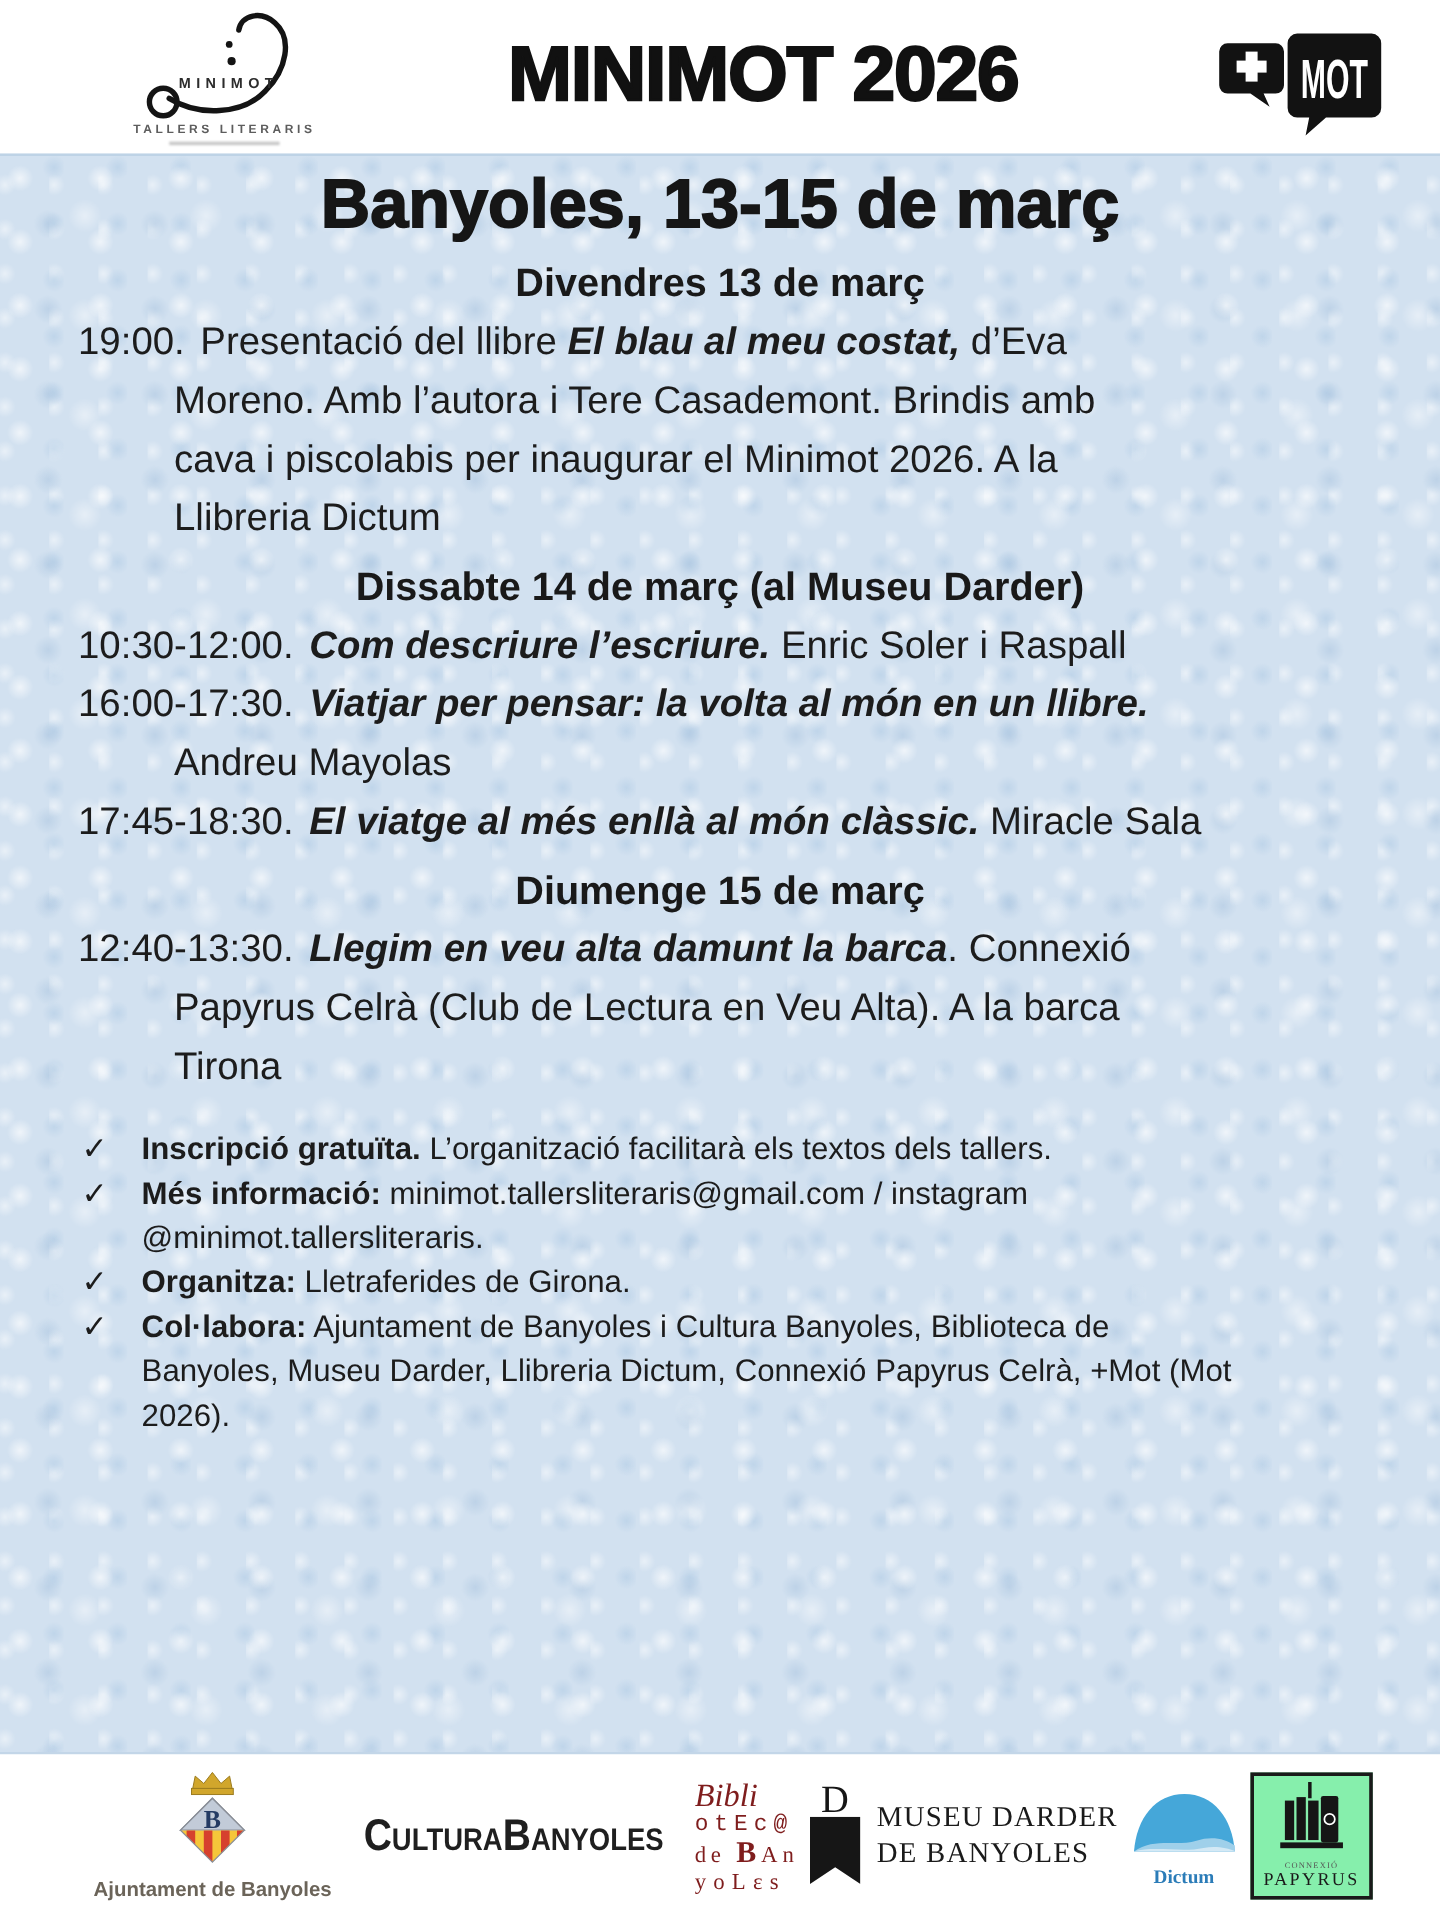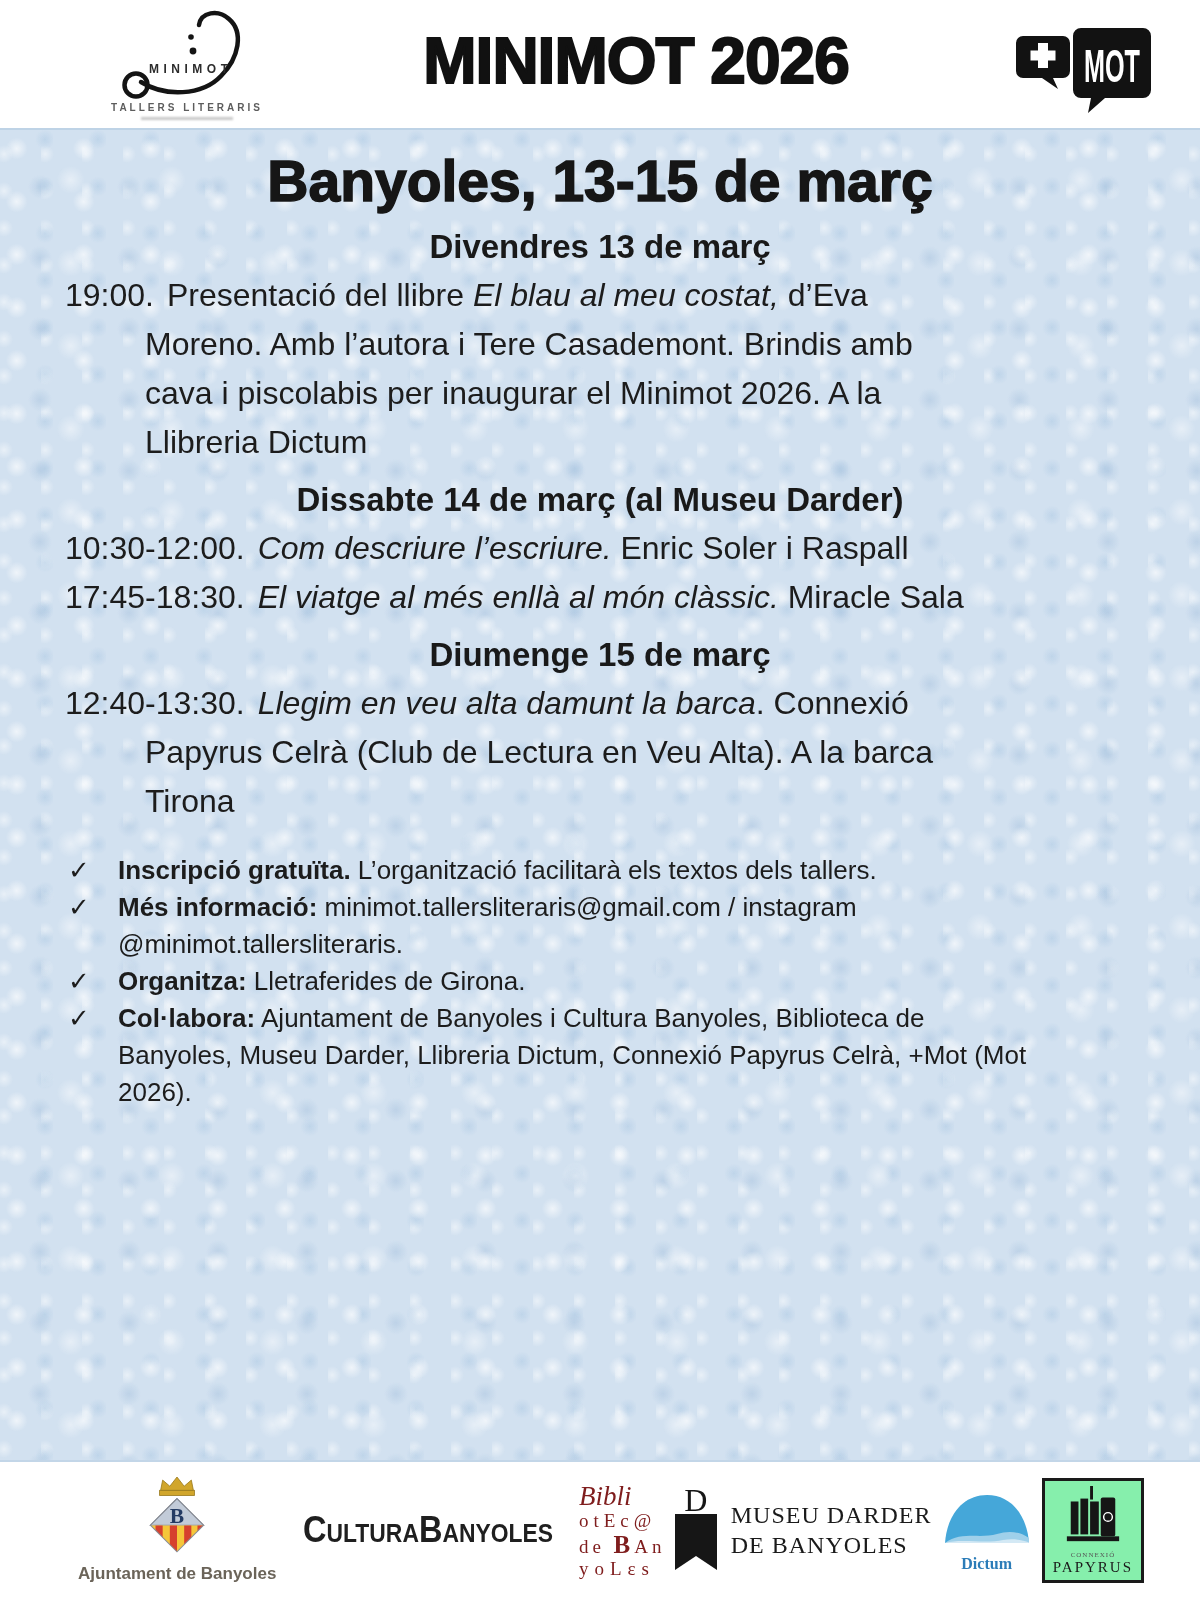--- a/index.html
+++ b/index.html
@@ -38,21 +38,21 @@
     letter-spacing: -1px;
     padding-top: 24px;
     color: #111;
     -webkit-text-stroke: 2px #111;
   }
   .mot-logo-wrap { width: 230px; flex: none; padding-top: 20px; text-align: center; }
 
   
   .sheet {
     height: 1334px;
-    padding: 14px 0 0 0;
+    padding: 3px 0 0 0;
     background-color: #d2e1f0;
     background-image:
       radial-gradient(circle at 25% 35%, rgba(255,255,255,0.65) 0px, rgba(255,255,255,0) 11px),
       radial-gradient(circle at 70% 60%, rgba(255,255,255,0.45) 0px, rgba(255,255,255,0) 14px),
       radial-gradient(circle at 45% 80%, rgba(158,188,218,0.40) 0px, rgba(158,188,218,0) 12px),
       radial-gradient(circle at 85% 20%, rgba(168,198,226,0.45) 0px, rgba(168,198,226,0) 10px),
       radial-gradient(circle at 10% 65%, rgba(255,255,255,0.5) 0px, rgba(255,255,255,0) 9px);
     background-size: 67px 53px, 101px 83px, 89px 71px, 53px 47px, 41px 37px;
     border-top: 2px solid #bed3e6;
     border-bottom: 2px solid #c3d6e8;
@@ -76,21 +76,21 @@
   p.event {
     font-size: 32px;
     line-height: 49px;
     margin: 0 0 0 145px;
     max-width: 1005px;
     text-indent: -80px;
     white-space: pre-wrap;
     color: #1c1c1c;
   }
   p.event .t { margin-right: 13px; }
-  p.event em { font-style: italic; }
+  p.event em { font-style: italic; font-weight: bold; }
 
   .notes { margin-top: 26px; }
   .note {
     position: relative;
     margin-left: 118px;
     max-width: 1010px;
     font-size: 26px;
     line-height: 37px;
     white-space: pre-wrap;
   }
@@ -115,21 +115,21 @@
   .aj-label { font-size: 17px; font-weight: bold; color: #6b6459; margin-top: -2px; }
 
   .logo-cultura {
     font-size: 37px; font-weight: bold; font-variant-caps: small-caps;
     letter-spacing: 0px; color: #1f1f1f; transform: scaleX(0.88);
     flex: none;
   }
 
   .logo-biblioteca { font-family: "Liberation Serif", serif; color: #7f1d1d; text-align: left; flex: none; line-height: 1.0; }
   .bib-l1 { font-size: 27px; font-style: italic; }
-  .bib-l2 { font-size: 19px; letter-spacing: 5px; margin-top: 1px; }
+  .bib-l2 { font-size: 19px; letter-spacing: 5px; margin-top: 1px; font-family: Liberation Mono, monospace; }
   .bib-l3 { font-size: 19px; letter-spacing: 4px; margin-top: 2px; }
   .bib-l3 .big { font-size: 25px; font-weight: bold; }
   .bib-l4 { font-size: 19px; letter-spacing: 6px; margin-top: 2px; }
 
   .logo-museu { display: flex; align-items: center; gap: 14px; flex: none; }
   .museu-mark { text-align: center; }
   .museu-d { font-family: "Liberation Serif", serif; font-size: 32px; color: #161616; line-height: 0.9; }
   .museu-text { font-family: "Liberation Serif", serif; font-size: 24px; letter-spacing: 1px; color: #1a1a1a; line-height: 1.25; }
 
   .logo-dictum { text-align: center; flex: none; }
@@ -181,20 +181,22 @@
     <h2 class="day-heading">Divendres 13 de març</h2>
     <p class="event"><span class="t">19:00.</span><span>Presentació del llibre </span><em>El blau al meu costat,</em><span> d’Eva
 Moreno. Amb l’autora i Tere Casademont. Brindis amb
 cava i piscolabis per inaugurar el Minimot 2026. A la
 Llibreria Dictum</span></p>
   </section>
 
   <section>
     <h2 class="day-heading">Dissabte 14 de març (al Museu Darder)</h2>
     <p class="event"><span class="t">10:30-12:00.</span><em>Com descriure l’escriure.</em><span> Enric Soler i Raspall</span></p>
+    <p class="event"><span class="t">16:00-17:30.</span><em>Viatjar per pensar: la volta al món en un llibre.</em><span>
+Andreu Mayolas</span></p>
     <p class="event"><span class="t">17:45-18:30.</span><em>El viatge al més enllà al món clàssic.</em><span> Miracle Sala</span></p>
   </section>
 
   <section>
     <h2 class="day-heading">Diumenge 15 de març</h2>
     <p class="event"><span class="t">12:40-13:30.</span><em>Llegim en veu alta damunt la barca</em><span>. Connexió
 Papyrus Celrà (Club de Lectura en Veu Alta). A la barca
 Tirona</span></p>
   </section>
 

